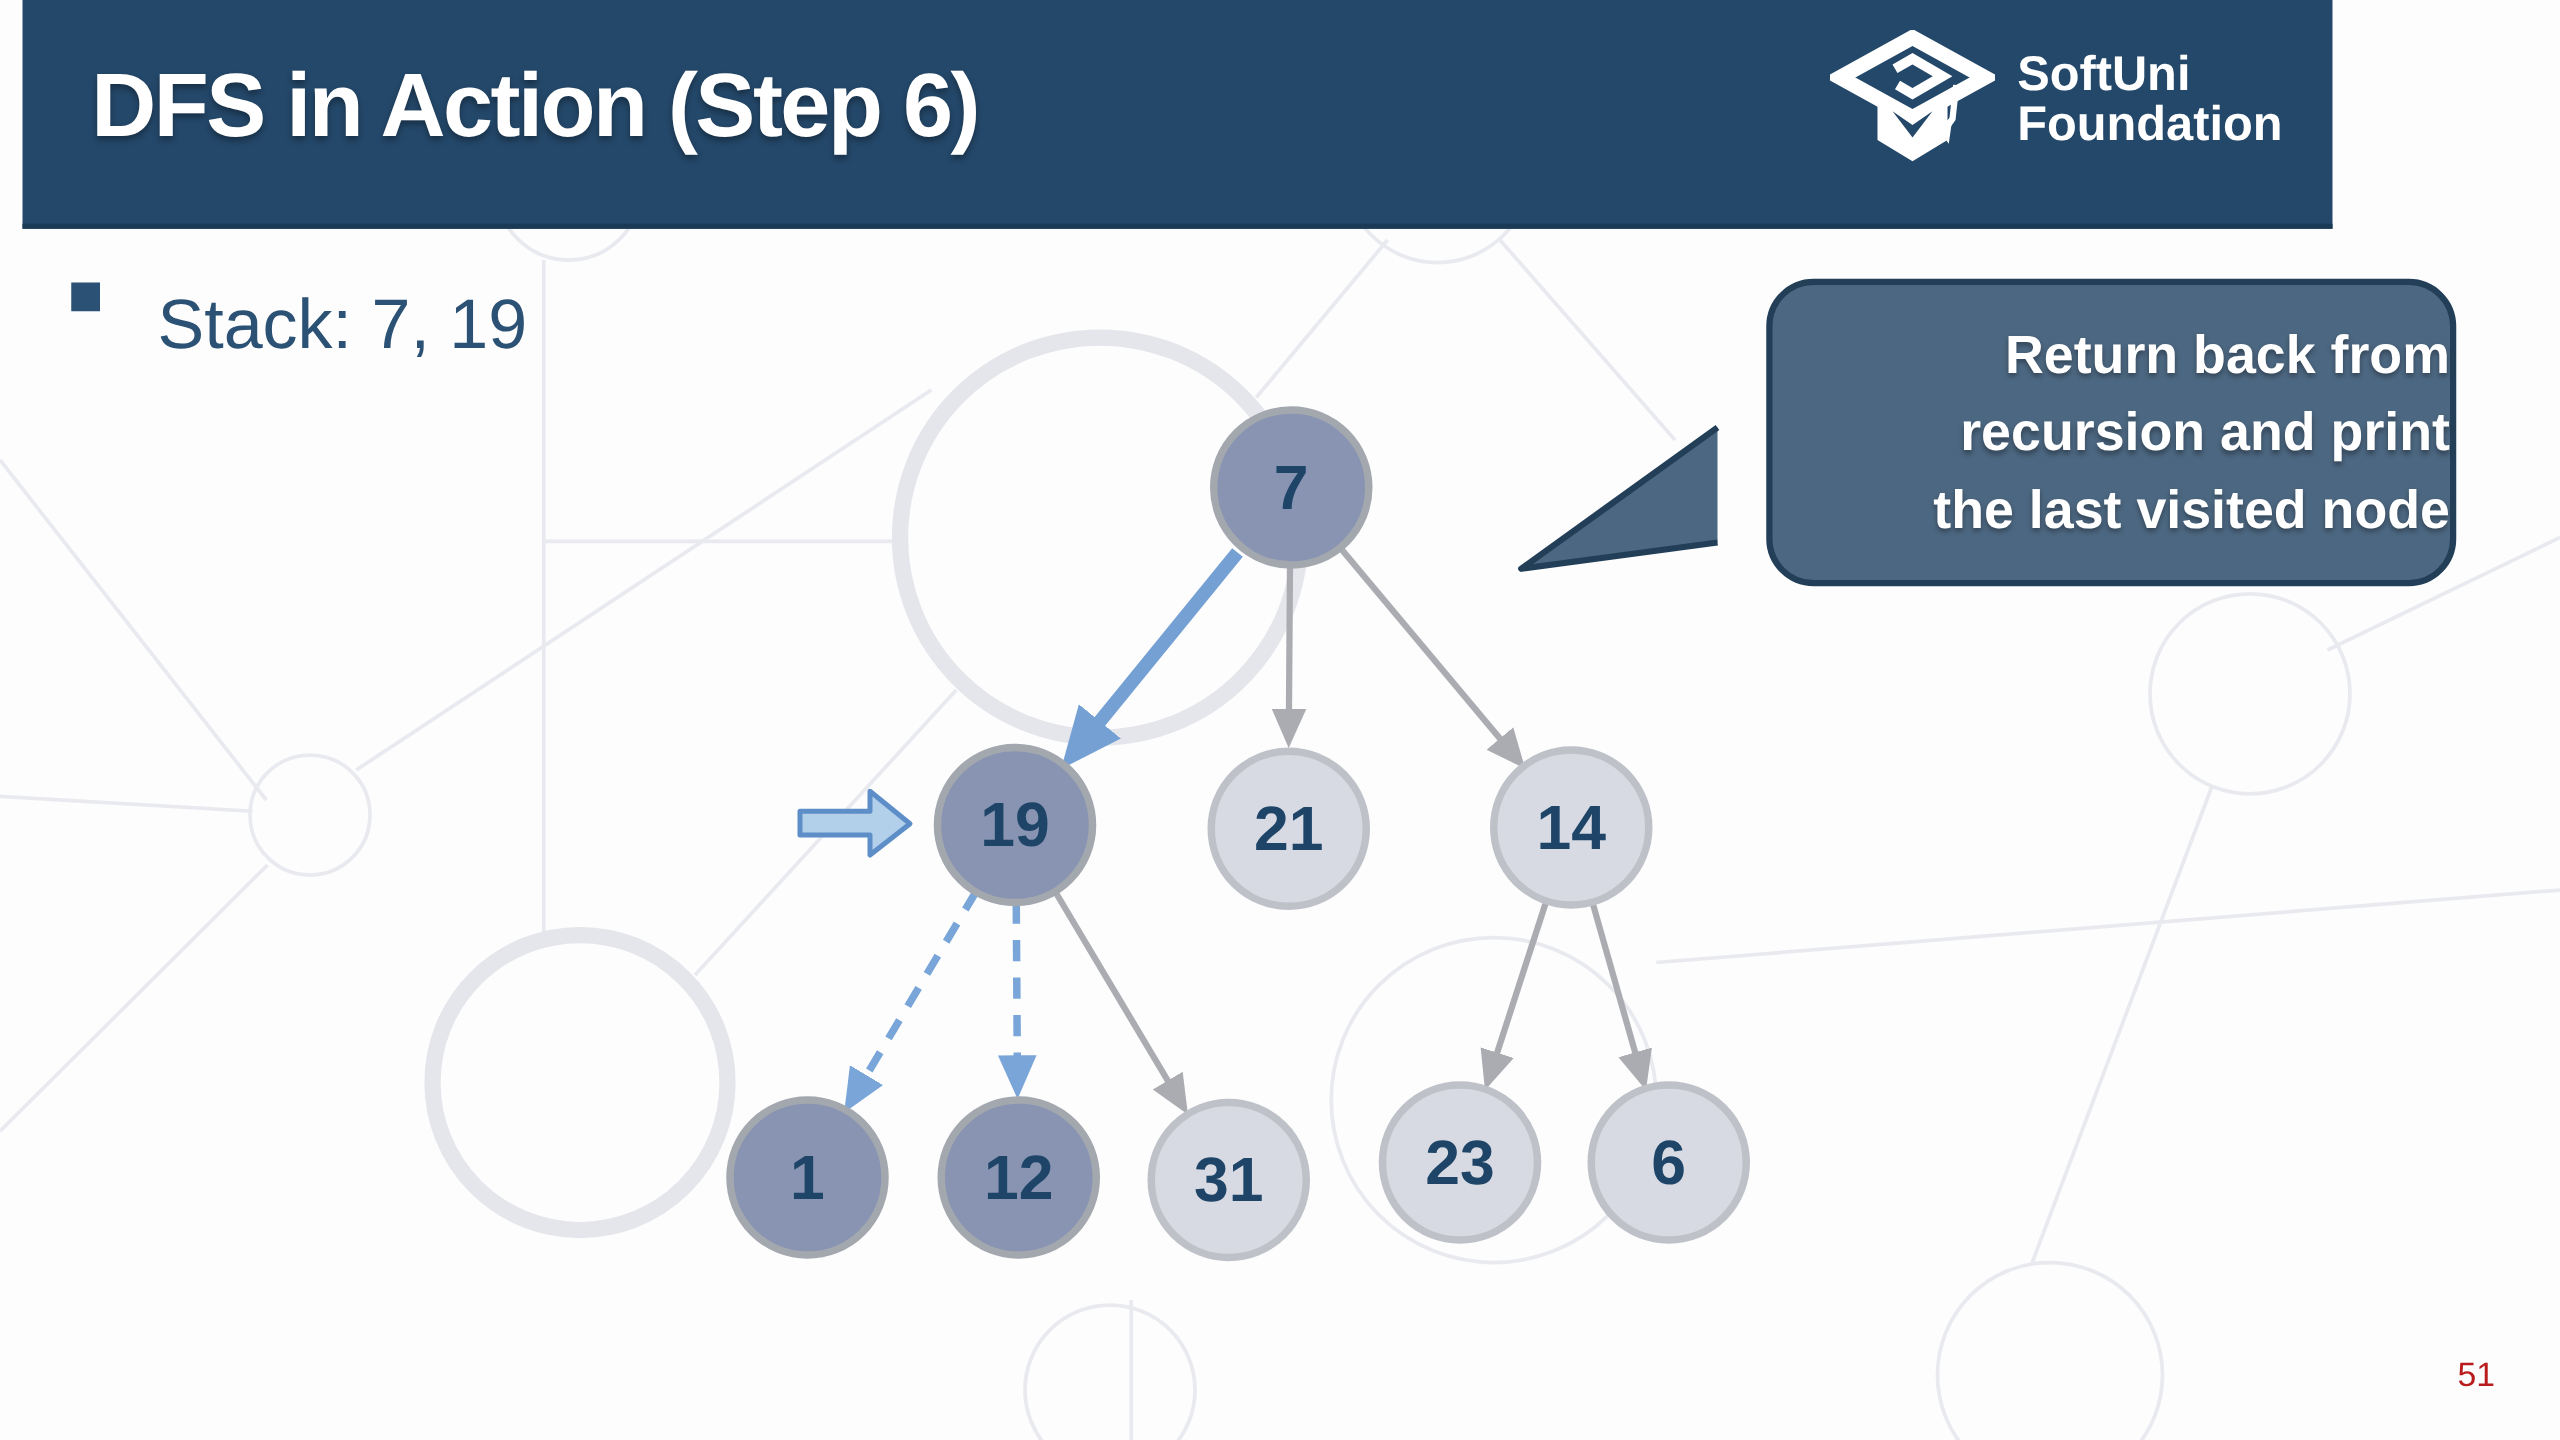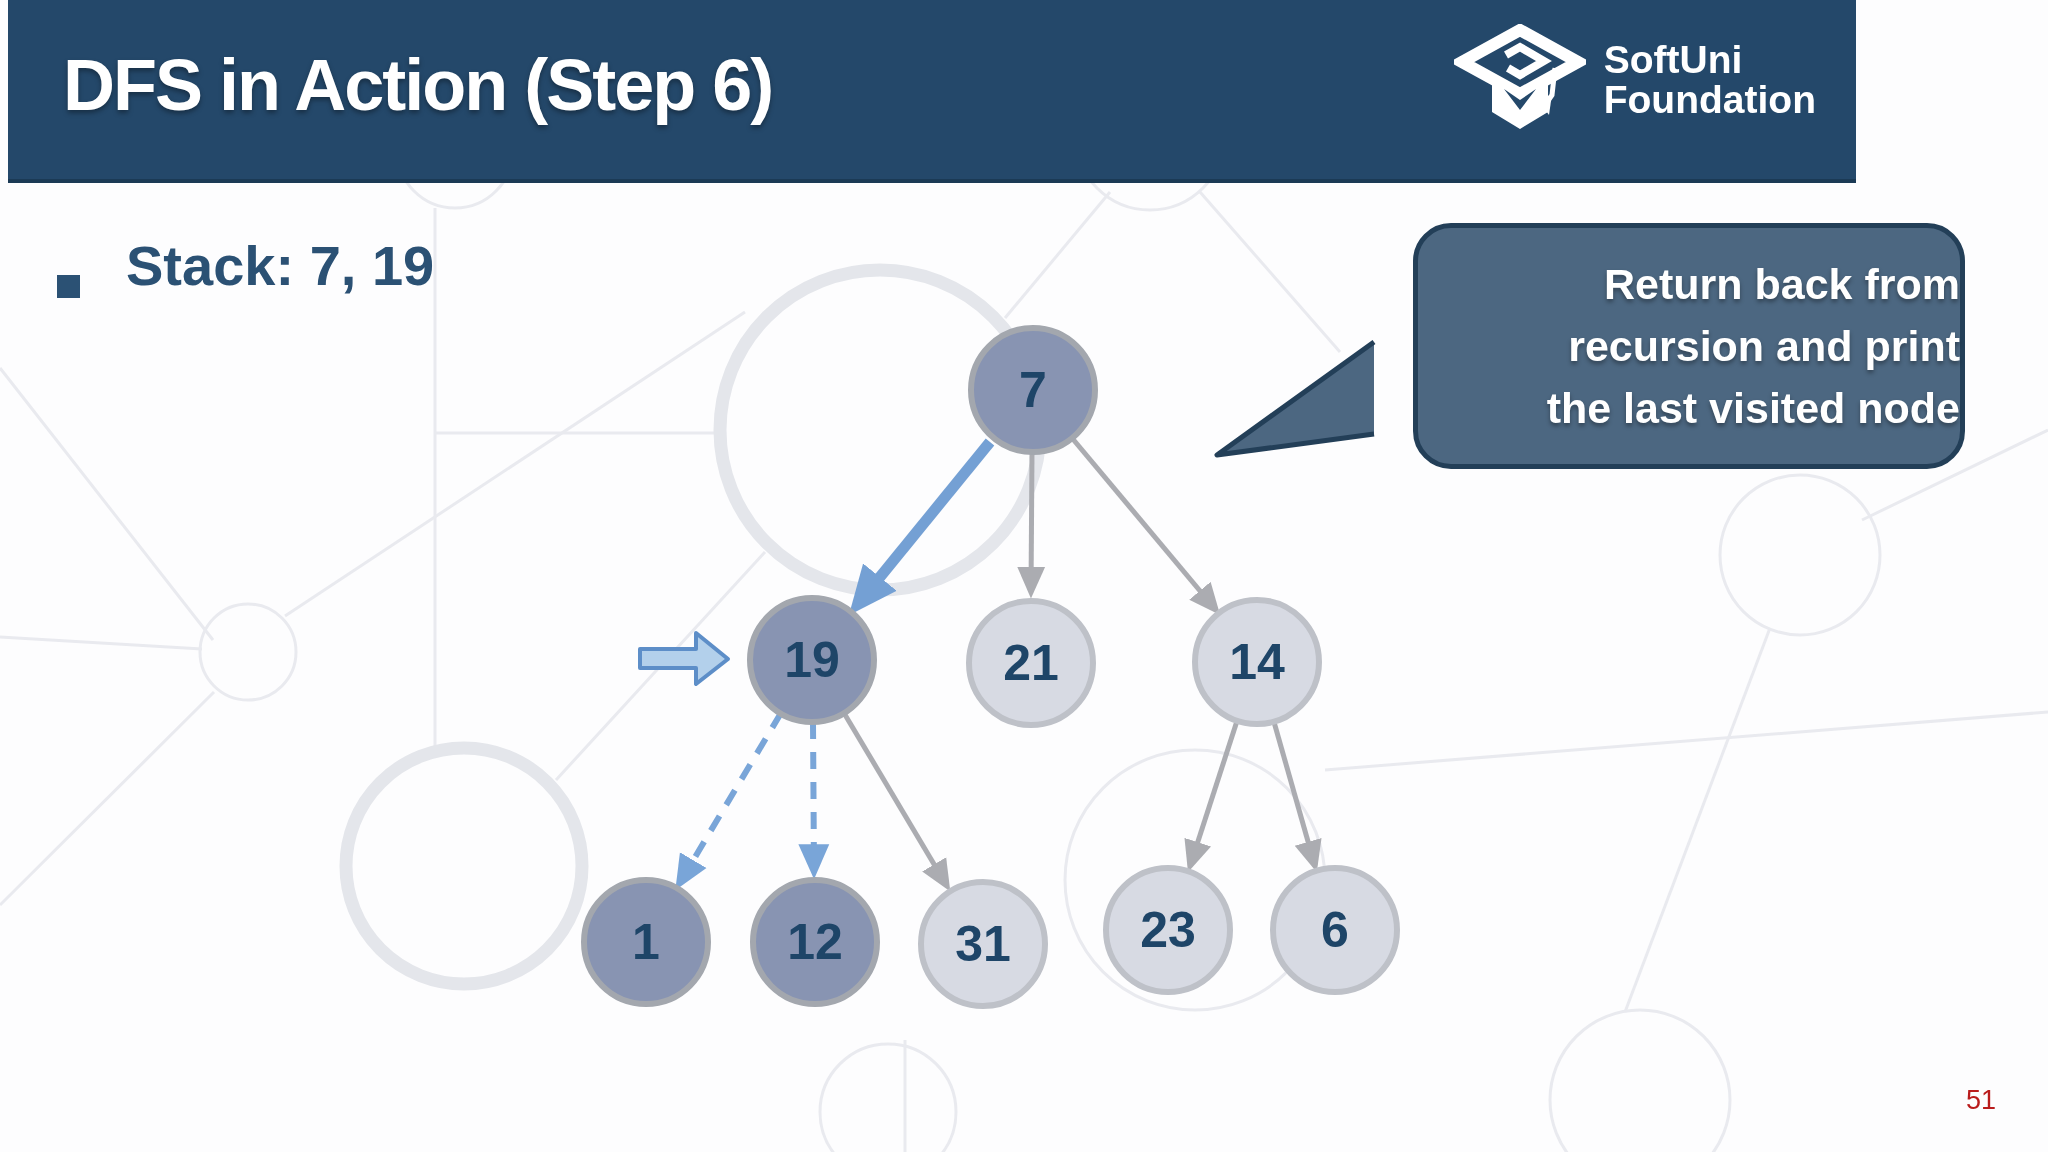--- a/index.html
+++ b/index.html
@@ -6,31 +6,31 @@
   .slide{
     position:relative;width:2048px;height:1152px;overflow:hidden;
     background:#FDFDFE;font-family:"Liberation Sans",sans-serif;
   }
   
   .bg-layer{position:absolute;left:0;top:0;width:2048px;height:1152px;z-index:1;pointer-events:none;}
   .bg-thin{stroke:#E9EAEF;stroke-width:3;fill:none;}
   .bg-thick{stroke:#E4E6EB;stroke-width:13;fill:none;}
   
   .header{
-    position:absolute;left:8px;top:0;width:1848px;height:183px;z-index:5;
+    position:absolute;left:18px;top:0;width:1848px;height:183px;z-index:5;
     background:#24486A;border-bottom:4px solid #1B3A55;box-sizing:border-box;
   }
   .title{
     position:absolute;left:55px;top:44px;color:#FFFFFF;font-size:72px;font-weight:bold;
     letter-spacing:-2px;text-shadow:0 3px 5px rgba(0,0,0,0.35);white-space:nowrap;
   }
   .logo{position:absolute;right:40px;top:24px;display:flex;align-items:center;gap:18px;}
   .logo-text{color:#FFFFFF;font-weight:bold;font-size:39px;line-height:40px;letter-spacing:0px;}
   
-  .bullet-row{position:absolute;left:57px;display:flex;align-items:flex-end;z-index:3;font-weight:bold;}
+  .bullet-row{position:absolute;left:57px;display:flex;align-items:flex-start;z-index:3;}
   .bullet-row .sq{width:23px;height:23px;background:#2B5174;margin-right:46px;flex:0 0 auto;}
   .bullet-row .txt{color:#2B5174;font-size:56px;white-space:nowrap;}
   
   .tree-layer{position:absolute;left:0;top:0;width:2048px;height:1152px;z-index:2;pointer-events:none;}
   .node.visited{fill:#8894B2;stroke:#A3A7AE;stroke-width:6;}
   .node.unvisited{fill:#D7DAE3;stroke:#BEC1C8;stroke-width:6;}
   .node-label{
     fill:#1E4568;font-size:50px;font-weight:bold;text-anchor:middle;
     font-family:"Liberation Sans",sans-serif;
   }

